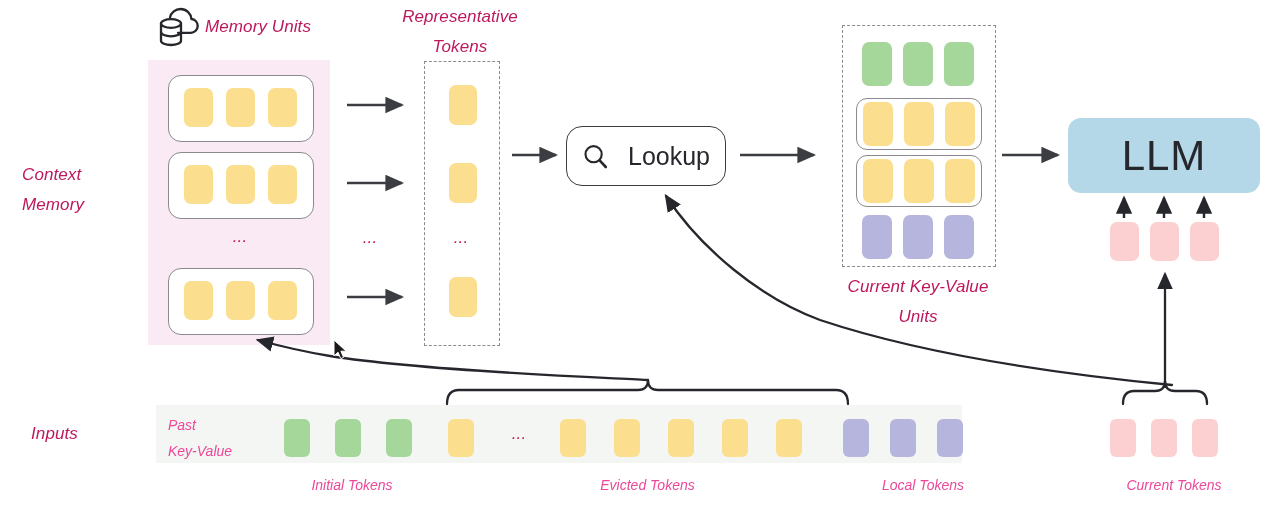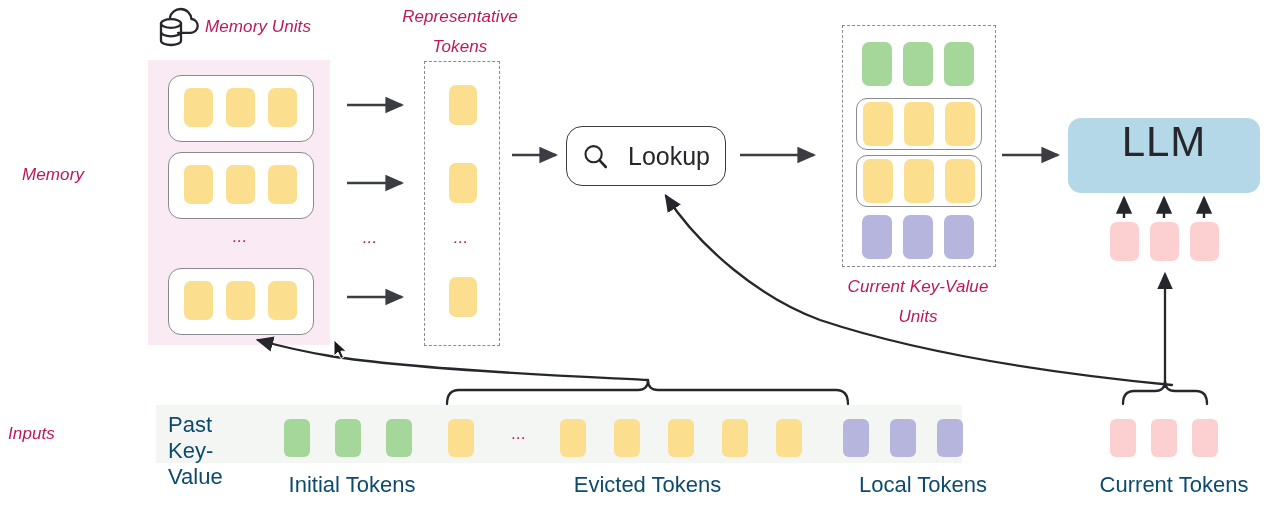--- a/index.html
+++ b/index.html
@@ -1,20 +1,20 @@
 <!DOCTYPE html>
 <html><head>
 <meta charset="utf-8">
 <style>
   html,body{margin:0;padding:0;background:#ffffff;}
   body{width:1280px;height:509px;font-family:"Liberation Sans",sans-serif;color:#25272c;overflow:hidden;}
   #stage{position:relative;width:1280px;height:509px;}
   .abs{position:absolute;}
   .lbl{font-size:17px;line-height:30px;color:#be185d;letter-spacing:.1px;font-style:italic;}
-  .lbl-mid{font-size:22px;line-height:26px;color:#0c4a6e;}
+  .lbl-mid{font-size:14px;line-height:26px;color:#ec4899;font-style:italic;}
   .center{text-align:center;}
 
   
   #cm-panel{left:148px;top:60px;width:182px;height:285px;background:#f9eaf3;}
   .mem-unit{position:absolute;left:168px;width:144px;height:65px;
             background:#ffffff;border:1.4px solid #8a8a90;border-radius:13px;}
   .mem-unit .tok{position:absolute;top:12px;width:29px;height:39px;border-radius:7px;background:#fbdf8e;}
   .mem-unit .t1{left:15px;} .mem-unit .t2{left:57px;} .mem-unit .t3{left:99px;}
   #mu1{top:75px;} #mu2{top:152px;} #mu3{top:268px;}
   #cm-dots{left:168px;top:222px;width:144px;}
@@ -39,45 +39,46 @@
                 border:1.3px solid #8a8a90;border-radius:11px;}
   .kv-cell{position:absolute;top:0;width:30px;height:44px;border-radius:7px;}
   .kv-row.boxed .kv-cell{top:3px;}
   .c1{left:0px;} .c2{left:41px;} .c3{left:82px;}
   .kv-row.boxed .c1{left:6px;} .kv-row.boxed .c2{left:47px;} .kv-row.boxed .c3{left:88px;}
   #kvr1{top:42px;} #kvr2{top:98px;} #kvr3{top:155px;} #kvr4{top:215px;}
   #kv-caption{left:800px;top:272px;width:236px;}
 
   
   #llm{left:1068px;top:118px;width:192px;height:75px;background:#b4d8e7;border-radius:13px;
-       display:flex;justify-content:center;}
+       display:flex;align-items:center;justify-content:center;}
   #llm span{font-size:42px;letter-spacing:1px;color:#25272c;}
   .llm-in{position:absolute;top:222px;width:29px;height:39px;border-radius:7px;background:#fcd0d0;}
   #li1{left:1110px;} #li2{left:1150px;} #li3{left:1190px;}
 
   
   #inputs-strip{left:156px;top:405px;width:806px;height:58px;background:#f4f6f4;}
   #pkv-label{left:168px;top:412px;width:96px;}
   .in-tok{position:absolute;top:419px;width:26px;height:38px;border-radius:6px;}
   #in-dots{left:494px;top:419px;width:50px;height:38px;}
   #cur-tok-wrap .in-tok{background:#fcd0d0;}
 
   svg.layer{position:absolute;left:0;top:0;width:1280px;height:509px;overflow:visible;pointer-events:none;}
   .cursor{position:absolute;left:333px;top:339px;}
 </style>
 </head>
 <body>
 
 <div id="stage">
 
   <div class="abs lbl" id="cm-label" style="left:22px;top:160px;width:120px;">
+    <div>Context</div>
     <div>Memory</div>
   </div>
 
-  <div class="abs lbl" style="left:8px;top:419px;width:130px;">Inputs</div>
+  <div class="abs lbl" style="left:31px;top:419px;width:130px;">Inputs</div>
 
   <div class="abs" style="left:158px;top:6px;">
     <svg width="42" height="44" viewBox="0 0 42 44" fill="none">
       <path d="M12 11.5c1-5 5.5-8.5 10.6-8.5 5.7 0 10.3 4.4 10.8 10 3.6.4 6.3 3.3 6.3 6.9 0 3.8-3.1 6.9-7 6.9H20" stroke="#25272c" stroke-width="2.3" stroke-linecap="round" stroke-linejoin="round"></path>
       <ellipse cx="13" cy="17.5" rx="10" ry="4.3" stroke="#25272c" stroke-width="2.3"></ellipse>
       <path d="M3 17.5v17.2c0 2.4 4.5 4.3 10 4.3s10-1.9 10-4.3V17.5" stroke="#25272c" stroke-width="2.3" stroke-linecap="round"></path>
       <path d="M3 26c0 2.4 4.5 4.3 10 4.3S23 28.4 23 26" stroke="#25272c" stroke-width="2.3"></path>
     </svg>
   </div>
   <div class="abs lbl" style="left:205px;top:12px;white-space:nowrap;">Memory Units</div>

